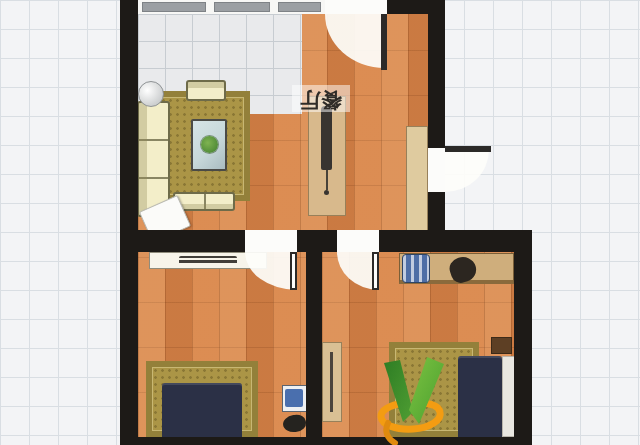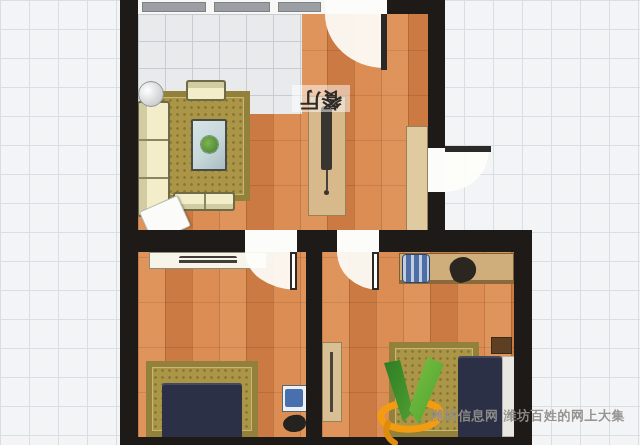--- a/index.html
+++ b/index.html
@@ -135,15 +135,14 @@
       <linearGradient id="g2" x1="0" y1="0" x2="1" y2="1">
         <stop offset="0" stop-color="#7cc242"></stop>
           <stop offset="1" stop-color="#4aa02e"></stop>
       </linearGradient>
     </defs>
     <path d="M28 46 C13 48 4 54 5 60 C6 68 20 73 37 72 C54 71 66 63 64 55 C63 50 56 47 48 46" fill="none" stroke="#f39c12" stroke-width="7" stroke-linecap="round"></path>
     <path d="M12 66 C8 74 11 81 19 86" fill="none" stroke="#e08a0e" stroke-width="6" stroke-linecap="round"></path>
     <polygon points="8,6 24,3 37,55 27,65" fill="url(#g1)"></polygon>
     <polygon points="51,0 68,7 43,67 33,53" fill="url(#g2)"></polygon>
   </svg>
-  <div class="abs wm-sub" style="left:431px;top:407px;font-size:13px;">潍坊信息网 潍坊百姓的网上大集</div>
 
 </div>
 
 </body></html>

